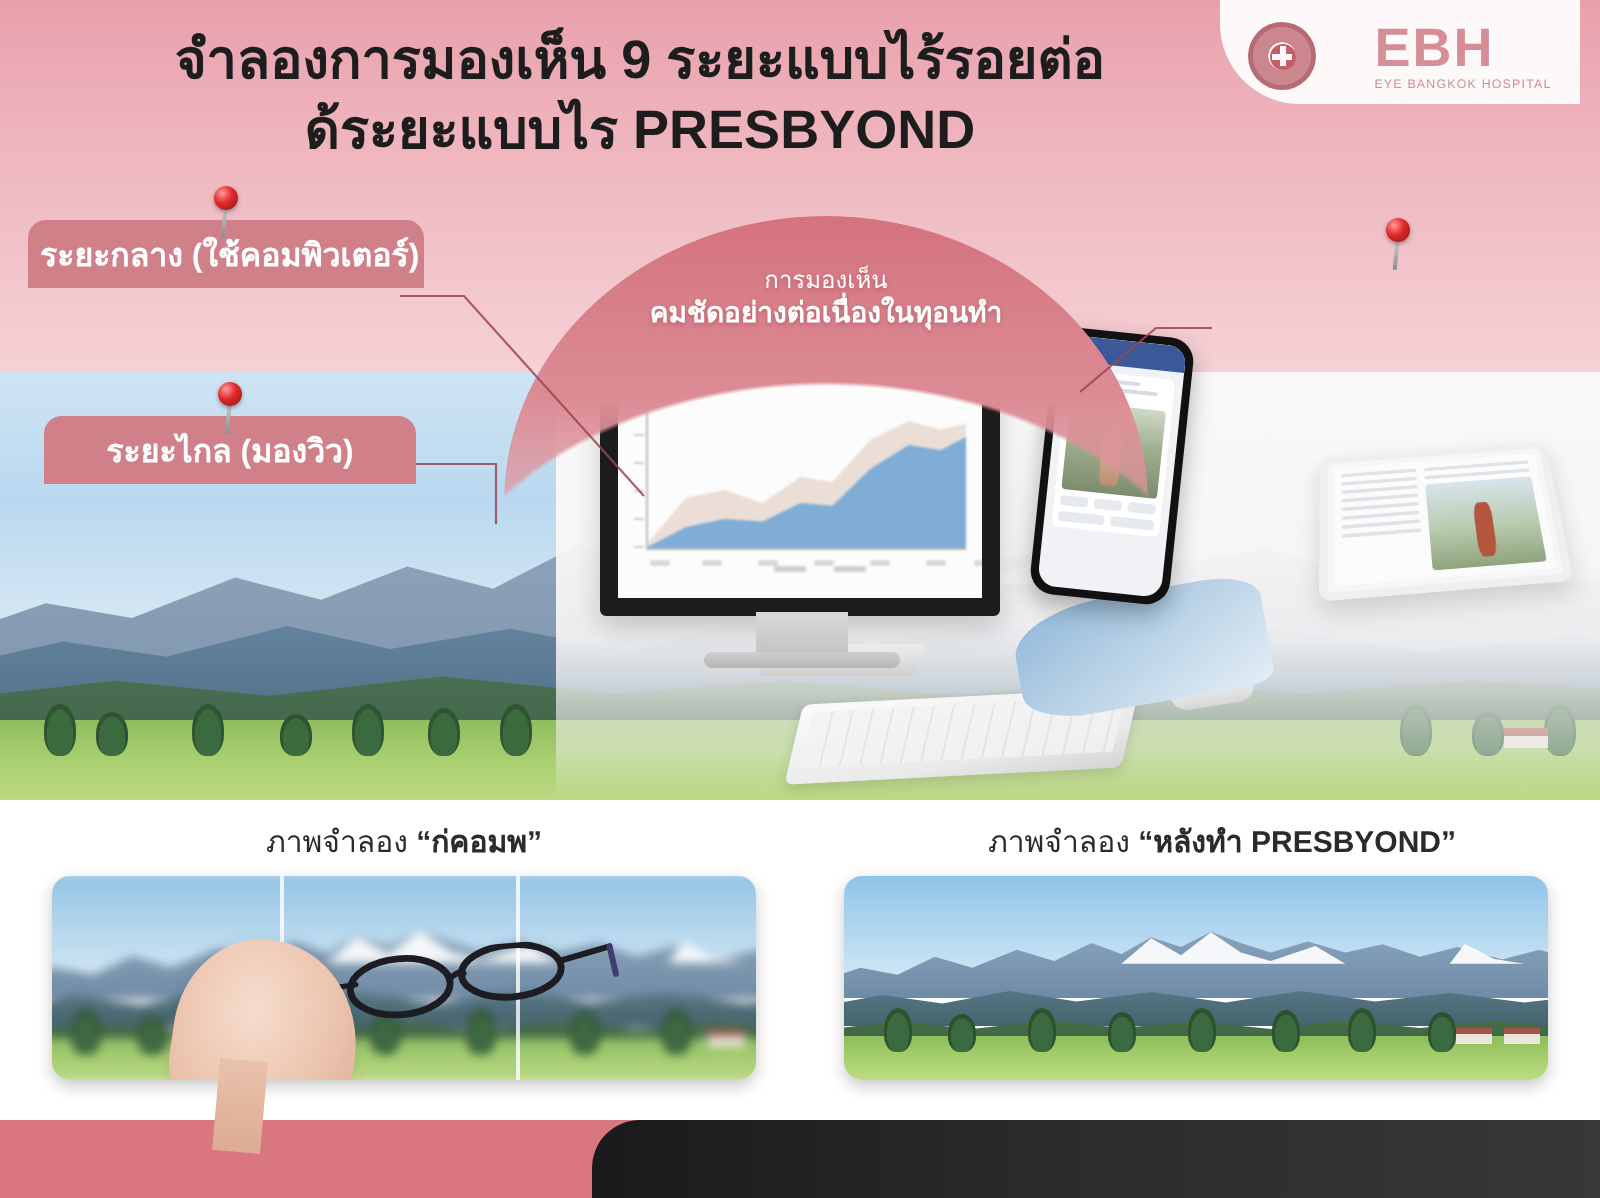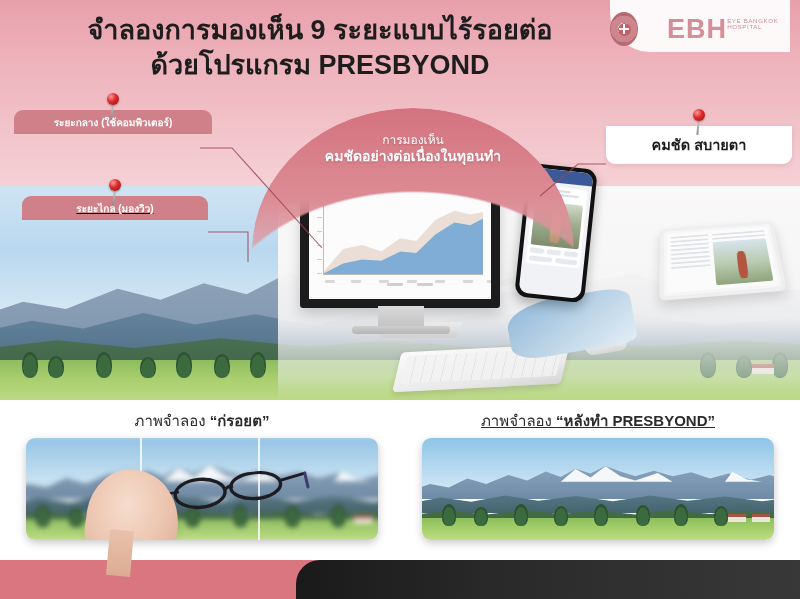--- a/index.html
+++ b/index.html
@@ -37,21 +37,21 @@
   .logo-eye::after {
     content: ""; position: absolute; width: 13px; height: 13px;
     border-radius: 50%; background: #c05a62;
   }
   .logo-cross { position: relative; z-index: 2; width: 10px; height: 10px; }
   .logo-cross::before, .logo-cross::after {
     content: ""; position: absolute; background: #ffffff;
   }
   .logo-cross::before { left: 3.6px; top: 0; width: 2.8px; height: 10px; }
   .logo-cross::after { top: 3.6px; left: 0; height: 2.8px; width: 10px; }
-  .logo-text { display: flex; line-height: 1; margin-left: 24px; }
+  .logo-text { display: flex; flex-direction: column; line-height: 1; margin-left: 24px; }
   .logo-main {
     font-size: 27px; font-weight: 700; letter-spacing: 1px;
     color: #d58d95;
   }
   .logo-sub {
     font-size: 6.2px; letter-spacing: 0.6px; color: #c98f96;
     margin-top: 2px;
   }
 
   
@@ -267,21 +267,21 @@
   .arc-text .l1 { font-size: 12px; font-weight: 400; }
   .arc-text .l2 { font-size: 14px; font-weight: 700; }
 
   
   .connectors { position: absolute; left: 0; top: 0; width: 800px; height: 599px; pointer-events: none; }
 
   
   .callout { position: absolute; width: 186px; }
   .callout .hdr {
     background: #cf8089;
-    color: #ffffff; font-size: 10px; font-weight: 700;
+    color: #ffffff; font-size: 16px; font-weight: 700;
     text-align: center; padding: 5px 6px 4px 6px;
     border-radius: 9px 9px 0 0;
     white-space: nowrap;
   }
   .callout .body {
     background: #ffffff;
     color: #1b1b1b; font-size: 14.5px; font-weight: 700;
     text-align: center; padding: 7px 6px 8px 6px;
     border-radius: 0 0 9px 9px;
     box-shadow: 0 2px 5px rgba(160,100,110,.20);
@@ -297,35 +297,35 @@
     background: radial-gradient(circle at 34% 30%, #ff9a9a 0%, #e02b2b 42%, #8f1111 100%);
     box-shadow: 0 1px 2px rgba(0,0,0,.35);
   }
   .pin .needle {
     position: absolute; top: 10px; left: 5px; width: 2px; height: 16px;
     background: linear-gradient(180deg, #cfcfcf, #8d8d8d);
     transform: rotate(6deg); transform-origin: top center;
   }
 
   #callout-mid   { left: 14px;  top: 110px; }
-  #callout-far   { left: 22px;  top: 196px; text-decoration: underline; }
+  #callout-far   { left: 22px;  top: 208px; }
   #callout-near  { left: 606px; top: 126px; }
 
   
   .compare {
     position: absolute; left: 0; top: 400px; width: 800px; height: 160px;
     background: #ffffff;
   }
   .cap {
     position: absolute; top: 9px; width: 380px; text-align: center;
     font-size: 15px; color: #2b2b2b;
   }
   .cap b { font-weight: 700; }
   #cap-before { left: 12px; }
-  #cap-after  { left: 408px; text-decoration: underline; }
+  #cap-after  { left: 421px; }
 
   .thumb {
     position: absolute; top: 38px; width: 352px; height: 102px;
     border-radius: 9px; overflow: hidden;
     box-shadow: 0 3px 8px rgba(0,0,0,.22);
   }
   #thumb-before { left: 26px; }
   #thumb-after  { left: 422px; }
 
   .scene { position: absolute; inset: 0; }
@@ -395,21 +395,21 @@
       </span>
       <span class="logo-text">
         <span class="logo-main">EBH</span>
         <span class="logo-sub">EYE BANGKOK HOSPITAL</span>
       </span>
     </div>
   </div>
 
   <div class="title-block">
     <div class="title-l1">จำลองการมองเห็น 9 ระยะแบบไร้รอยต่อ</div>
-    <div class="title-l2">ด้วยโปรแกรม PRESBYOND</div>
+    <div class="title-l2">ด้ระยะแบบไร PRESBYOND</div>
   </div>
 
   <div class="photo-band">
     <div class="sky"></div>
     <div class="mtn-far"></div>
     <div class="snow"></div>
     <div class="mtn-mid"></div>
     <div class="hills"></div>
     <div class="meadow"></div>
     <div class="tree" style="left:22px;"></div>
@@ -527,26 +527,25 @@
         <span class="ball"></span>
     </span>
     <div class="hdr">ระยะไกล (มองวิว)</div>
   </div>
 
   <div class="callout" id="callout-near">
     <span class="pin">
       <span class="needle"></span>
         <span class="ball"></span>
     </span>
-    <div class="body">คมชัด สบายตา</div>
   </div>
 
   <div class="compare">
     <div class="cap" id="cap-before">
-      <span>ภาพจำลอง </span><b>“ก่รอยต”</b>
+      <span>ภาพจำลอง </span><b>“ก่คอมพ”</b>
     </div>
     <div class="cap" id="cap-after">
       <span>ภาพจำลอง </span><b>“หลังทำ PRESBYOND”</b>
     </div>
 
     <div class="thumb" id="thumb-before">
       <div class="scene">
         <div class="s-sky"></div>
           <div class="s-far"></div>
           <div class="s-snow"></div>

